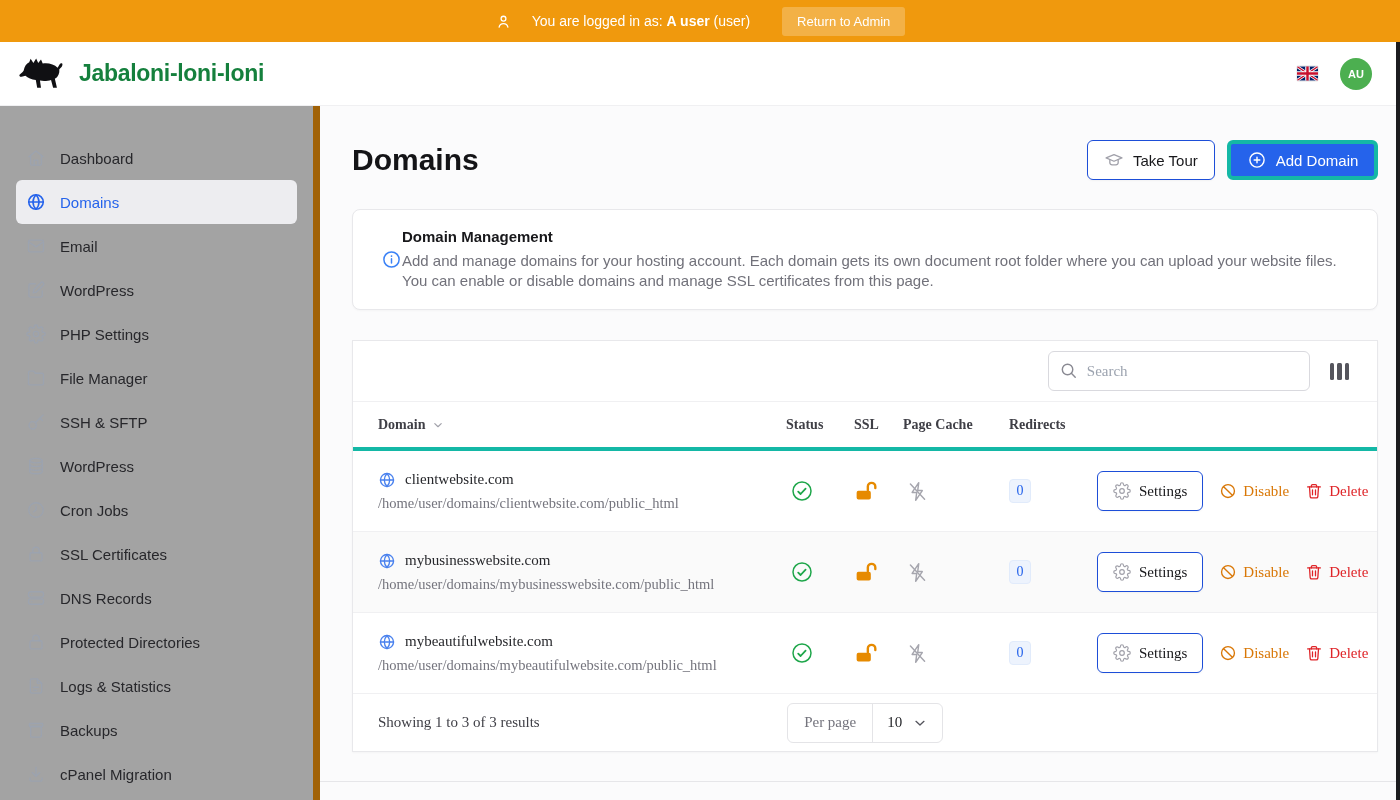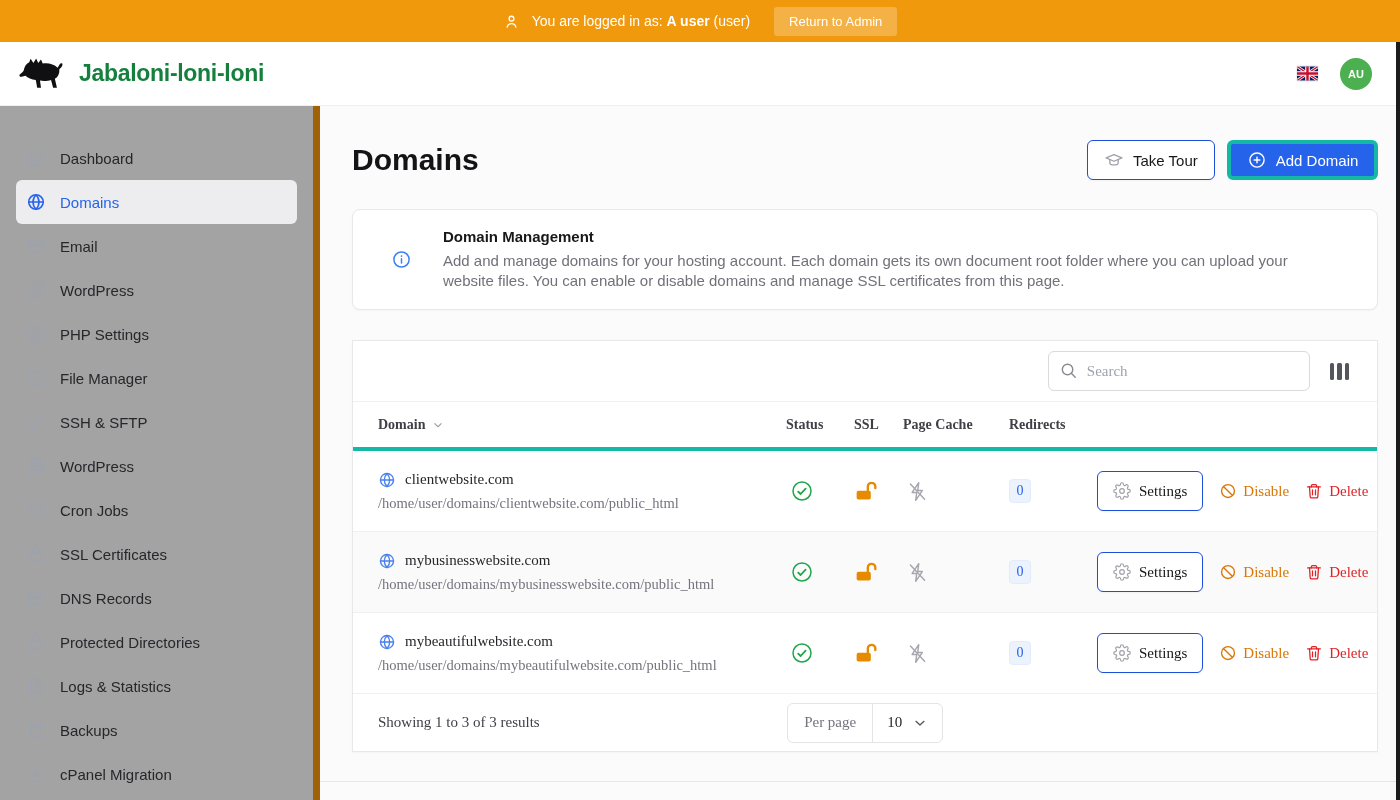--- a/index.html
+++ b/index.html
@@ -6,21 +6,21 @@
   html,body { margin:0; padding:0; }
   body {
     width:1400px; height:800px; overflow:hidden; position:relative;
     font-family:"Liberation Sans", sans-serif; background:#FBFBFC; color:#26272B;
   }
   svg { display:block; }
 
   
   .banner {
     height:42px; background:#F0990D; color:#fff;
-    display:flex; align-items:center; justify-content:center; gap:12px;
+    display:flex; align-items:center; justify-content:center; gap:20px;
     font-size:14px;
   }
   .banner .msg b { font-weight:700; }
   .return-btn {
     margin-left:12px; background:rgba(255,255,255,.24); color:#fff;
     border:none; border-radius:3px; padding:7px 15px; font-size:13px;
     font-family:inherit; cursor:pointer;
   }
 
   
@@ -64,21 +64,21 @@
     display:inline-flex; align-items:center; gap:9px; padding:0 16px;
     cursor:pointer; font-family:inherit;
   }
   .btn-secondary { background:#fff; border:1px solid #1d4ed8; color:#18181B; box-shadow:0 1px 2px rgba(0,0,0,.04); }
   .btn-secondary .btn-icon { color:#A1A1AA; }
   .btn-primary { background:#2563EB; border:4px solid #14b8a6; color:#fff; }
 
   
   .info-card {
     margin-top:29px; background:#fff; border:1px solid #E8E8EB; border-radius:8px;
-    padding:18px 38px; display:flex; align-items:center; gap:31px;
+    padding:18px 28px; display:flex; align-items:center; gap:0;
     box-shadow:0 1px 2px rgba(0,0,0,.03);
   }
   .info-icon { color:#3B82F6; flex:none; }
   .info-title { font-size:15px; font-weight:700; color:#18181B; margin-bottom:6px; }
   .info-desc { font-size:15px; color:#71717A; line-height:20px; }
 
   
   .table-card {
     margin-top:30px; background:#fff; border:1px solid #E8E8EB; border-radius:0;
     box-shadow:0 1px 2px rgba(0,0,0,.03); overflow:hidden;font-family:Liberation Serif, serif;

